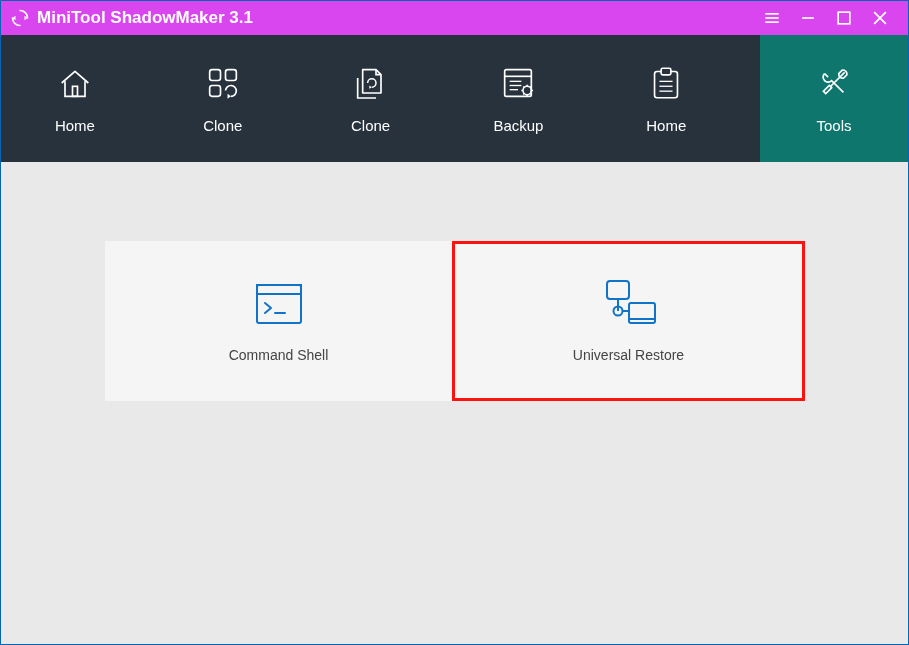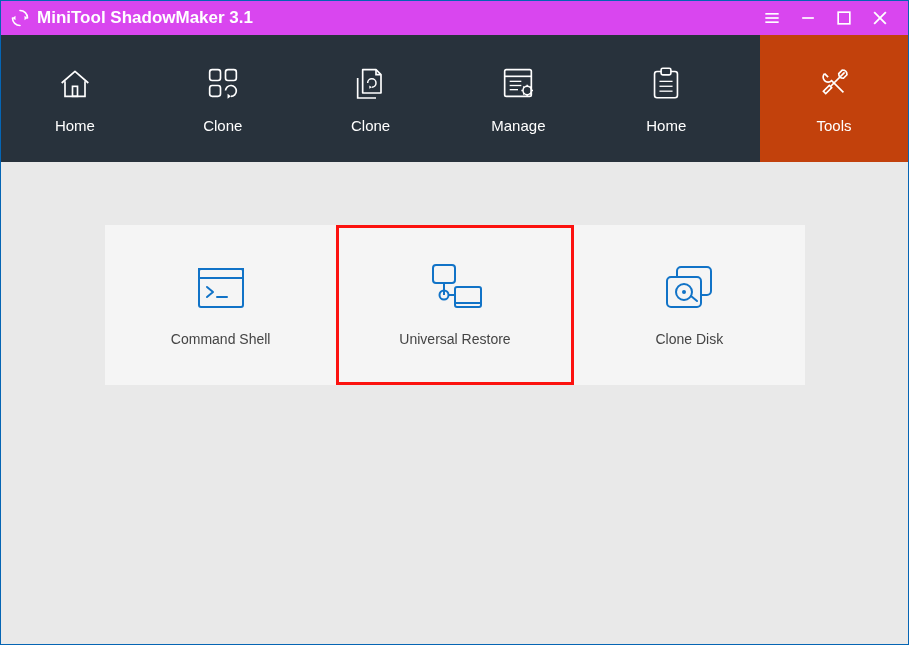--- a/index.html
+++ b/index.html
@@ -57,39 +57,39 @@
     display: flex;
     flex-direction: column;
     align-items: center;
     justify-content: center;
     gap: 14px;
     color: #ffffff;
     font-size: 15px;
     font-weight: 400;
   }
   .nav-item.active {
-    background: #c2410c;
+    background: #0f766e;
     margin-left: 20px;
   }
   .nav-item .nav-icon {
     height: 40px;
     display: flex;
     align-items: center;
     justify-content: center;
   }
   .nav-item .nav-label { }
   .content {
     flex: 1 1 auto;
     background: #e9e9e9;
     position: relative;
   }
   .tool-panel {
     position: absolute;
     left: 104px;
-    top: 63px;
+    top: 79px;
     width: 700px;
     height: 160px;
     background: #f5f5f5;
     display: flex;
   }
   .tool-card {
     flex: 1 1 0;
     display: flex;
     flex-direction: column;
     align-items: center;
@@ -210,21 +210,21 @@
             <line x1="35" y1="38" x2="35" y2="40"></line>
             <line x1="28" y1="33" x2="30" y2="33"></line>
             <line x1="40" y1="33" x2="42" y2="33"></line>
             <line x1="30.3" y1="28.3" x2="31.6" y2="29.6"></line>
             <line x1="38.4" y1="36.4" x2="39.7" y2="37.7"></line>
             <line x1="39.7" y1="28.3" x2="38.4" y2="29.6"></line>
             <line x1="31.6" y1="36.4" x2="30.3" y2="37.7"></line>
           </g>
         </svg>
       </span>
-      <span class="nav-label">Manage</span>
+      <span class="nav-label">Backup</span>
     </div>
 
     <div class="nav-item">
       <span class="nav-icon">
         <svg width="36" height="40" viewBox="0 0 44 48">
           <rect x="8" y="10" width="28" height="32" rx="3" stroke="#ffffff" stroke-width="2" fill="none"></rect>
           <rect x="16" y="6" width="12" height="8" rx="2" stroke="#ffffff" stroke-width="2" fill="#28323c"></rect>
           <line x1="14" y1="22" x2="30" y2="22" stroke="#ffffff" stroke-width="1.6"></line>
           <line x1="14" y1="28" x2="30" y2="28" stroke="#ffffff" stroke-width="1.6"></line>
           <line x1="14" y1="34" x2="30" y2="34" stroke="#ffffff" stroke-width="1.6"></line>
@@ -275,29 +275,17 @@
             <rect x="32" y="26" width="26" height="20" rx="2" stroke="#1173c7" stroke-width="2" fill="none"></rect>
             <line x1="32" y1="42" x2="58" y2="42" stroke="#1173c7" stroke-width="2"></line>
             <line x1="21" y1="22" x2="21" y2="34" stroke="#1173c7" stroke-width="2"></line>
             <circle cx="21" cy="34" r="4.5" stroke="#1173c7" stroke-width="2" fill="none"></circle>
             <line x1="25.5" y1="34" x2="32" y2="34" stroke="#1173c7" stroke-width="2"></line>
           </svg>
         </span>
         <span class="tool-label">Universal Restore</span>
       </div>
 
-      <div class="tool-card">
-        <span class="tool-icon">
-          <svg width="56" height="50" viewBox="0 0 56 50">
-            <rect x="16" y="4" width="34" height="28" rx="4" stroke="#1173c7" stroke-width="2" fill="none"></rect>
-            <rect x="6" y="14" width="34" height="30" rx="4" stroke="#1173c7" stroke-width="2" fill="#f5f5f5"></rect>
-            <circle cx="23" cy="29" r="8" stroke="#1173c7" stroke-width="2" fill="none"></circle>
-            <circle cx="23" cy="29" r="2" fill="#1173c7"></circle>
-            <line x1="30" y1="33" x2="36" y2="38" stroke="#1173c7" stroke-width="2" stroke-linecap="round"></line>
-          </svg>
-        </span>
-        <span class="tool-label">Clone Disk</span>
-      </div>
 
     </div>
   </div>
 
 </div>
 
 </body></html>

